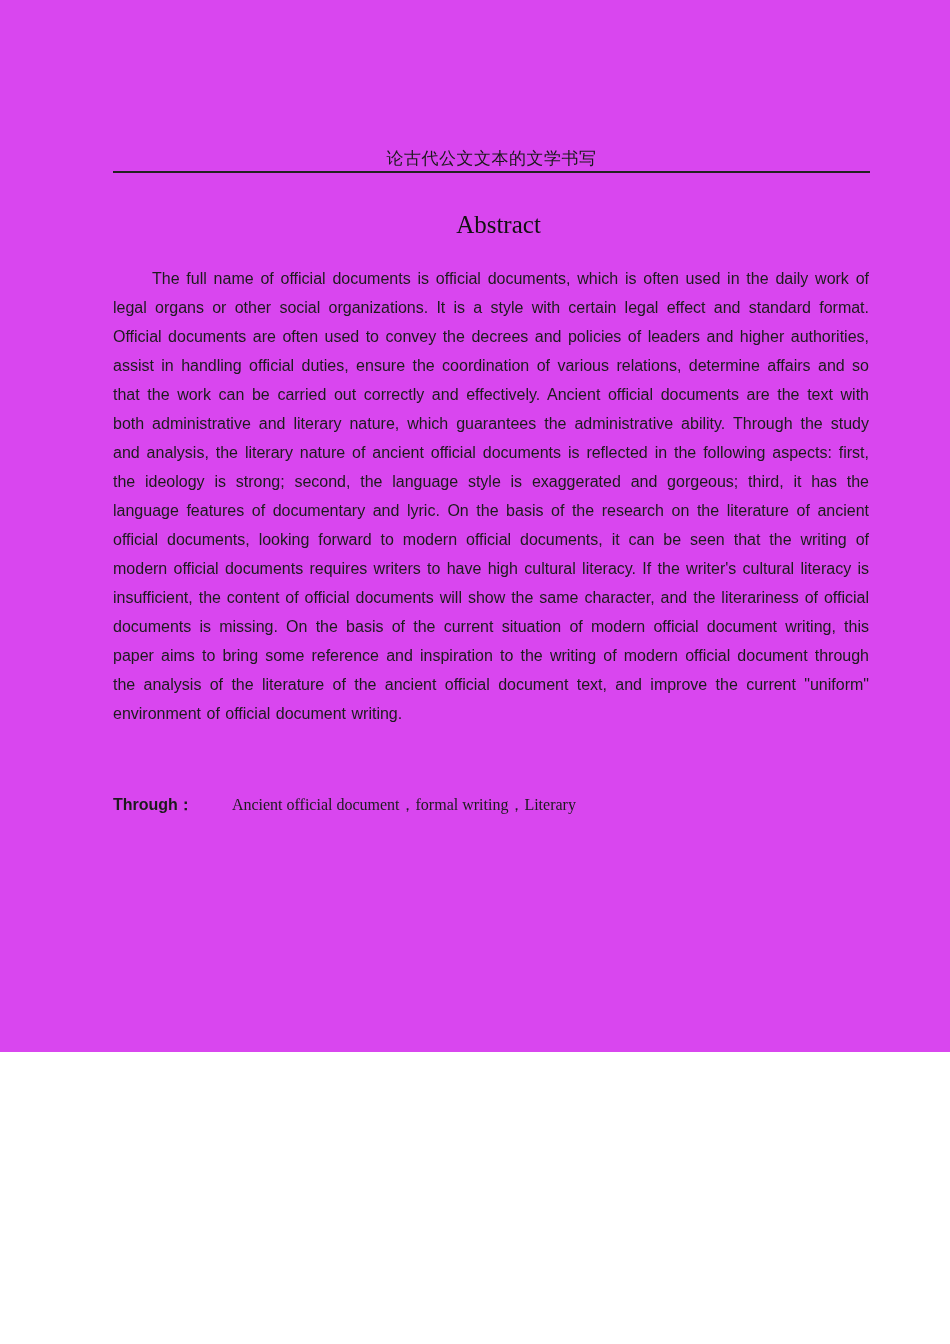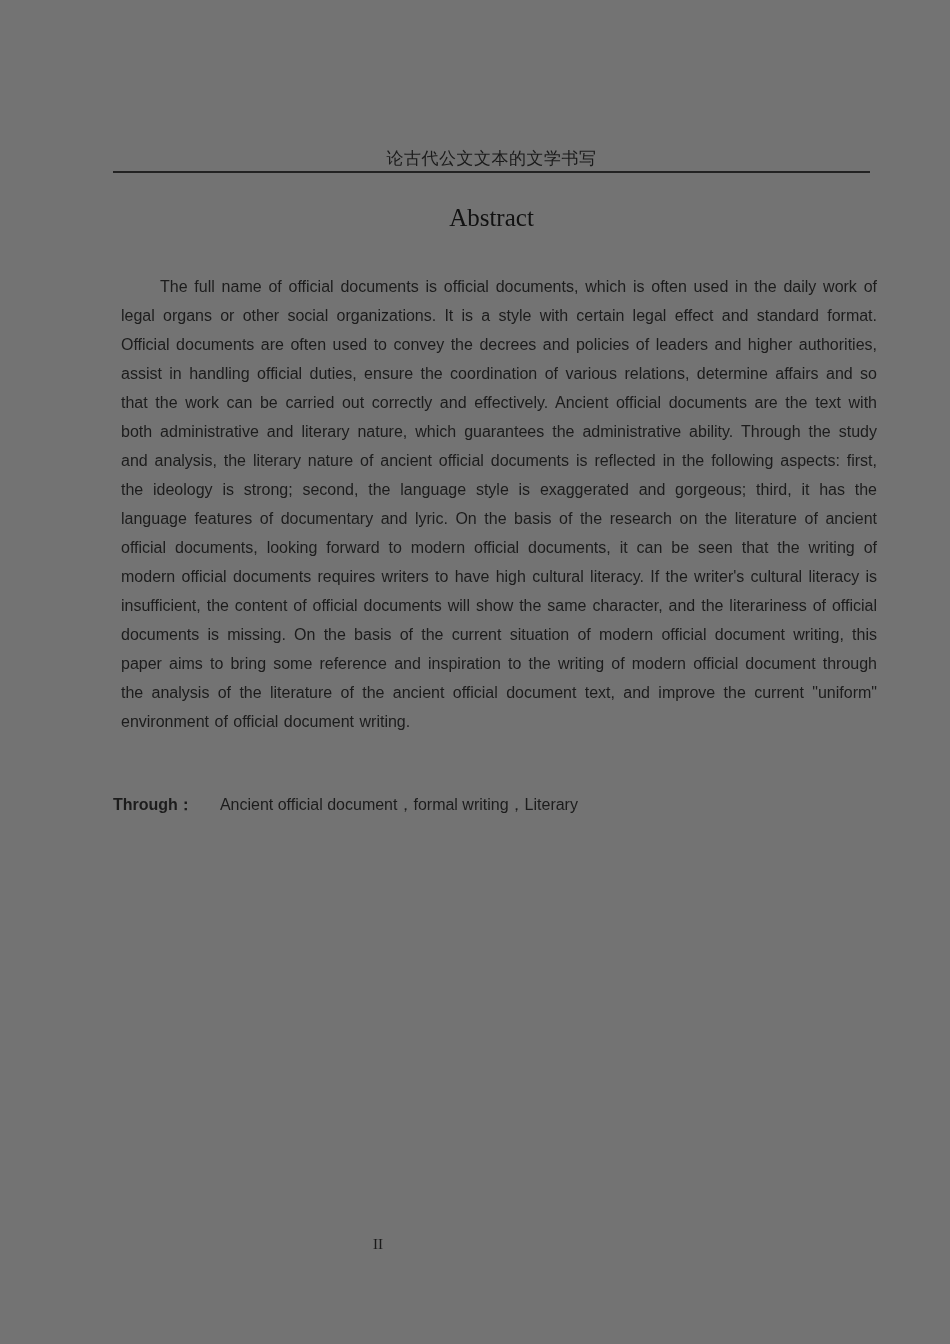--- a/index.html
+++ b/index.html
@@ -3,22 +3,22 @@
 <meta charset="utf-8">
 <style>
   html, body {
     margin: 0;
     padding: 0;
     background: #ffffff;
   }
   .page {
     position: relative;
     width: 950px;
-    height: 1344px;
-    background: #737373;
+    height: 1052px;
+    background: #d946ef;
     overflow: hidden;
     font-family: "Liberation Sans", sans-serif;
     color: #1a1a1a;
   }
   
   .header {
     position: absolute;
     left: 113px;
     top: 147px;
     width: 757px;
@@ -32,35 +32,35 @@
     line-height: 22px;
     color: #1a1a1a;
     letter-spacing: 0.5px;
   }
   
   .abstract-title {
     position: absolute;
     left: 113px;
     top: 202px;
     width: 757px;
-    margin: 0;
+    margin: 7px;
     text-align: center;
     font-family: "Liberation Serif", serif;
     font-weight: 400;
     font-size: 25px;
     line-height: 32px;
     color: #111111;
   }
   
   .abstract-body {
     position: absolute;
     left: 113px;
     top: 264px;
     width: 756px;
-    margin: 8px;
+    margin: 0;
     text-align: justify;
     text-indent: 39px;
     font-size: 16px;
     line-height: 29px;
     color: #1c1c1c;
     word-spacing: 1px;
   }
   
   .keywords {
     position: absolute;
@@ -69,21 +69,22 @@
     width: 756px;
     margin: 0;
     font-size: 16px;
     line-height: 29px;
     color: #1c1c1c;
   }
   .kw-label {
     font-weight: 700;
   }
   .kw-value {
-    margin-left: 26px;
+    margin-left: 38px;
+    font-family: Liberation Serif, serif;
   }
   
   .page-number {
     position: absolute;
     left: 364px;
     top: 1236px;
     width: 28px;
     text-align: center;
     font-family: "Liberation Serif", serif;
     font-size: 15px;

